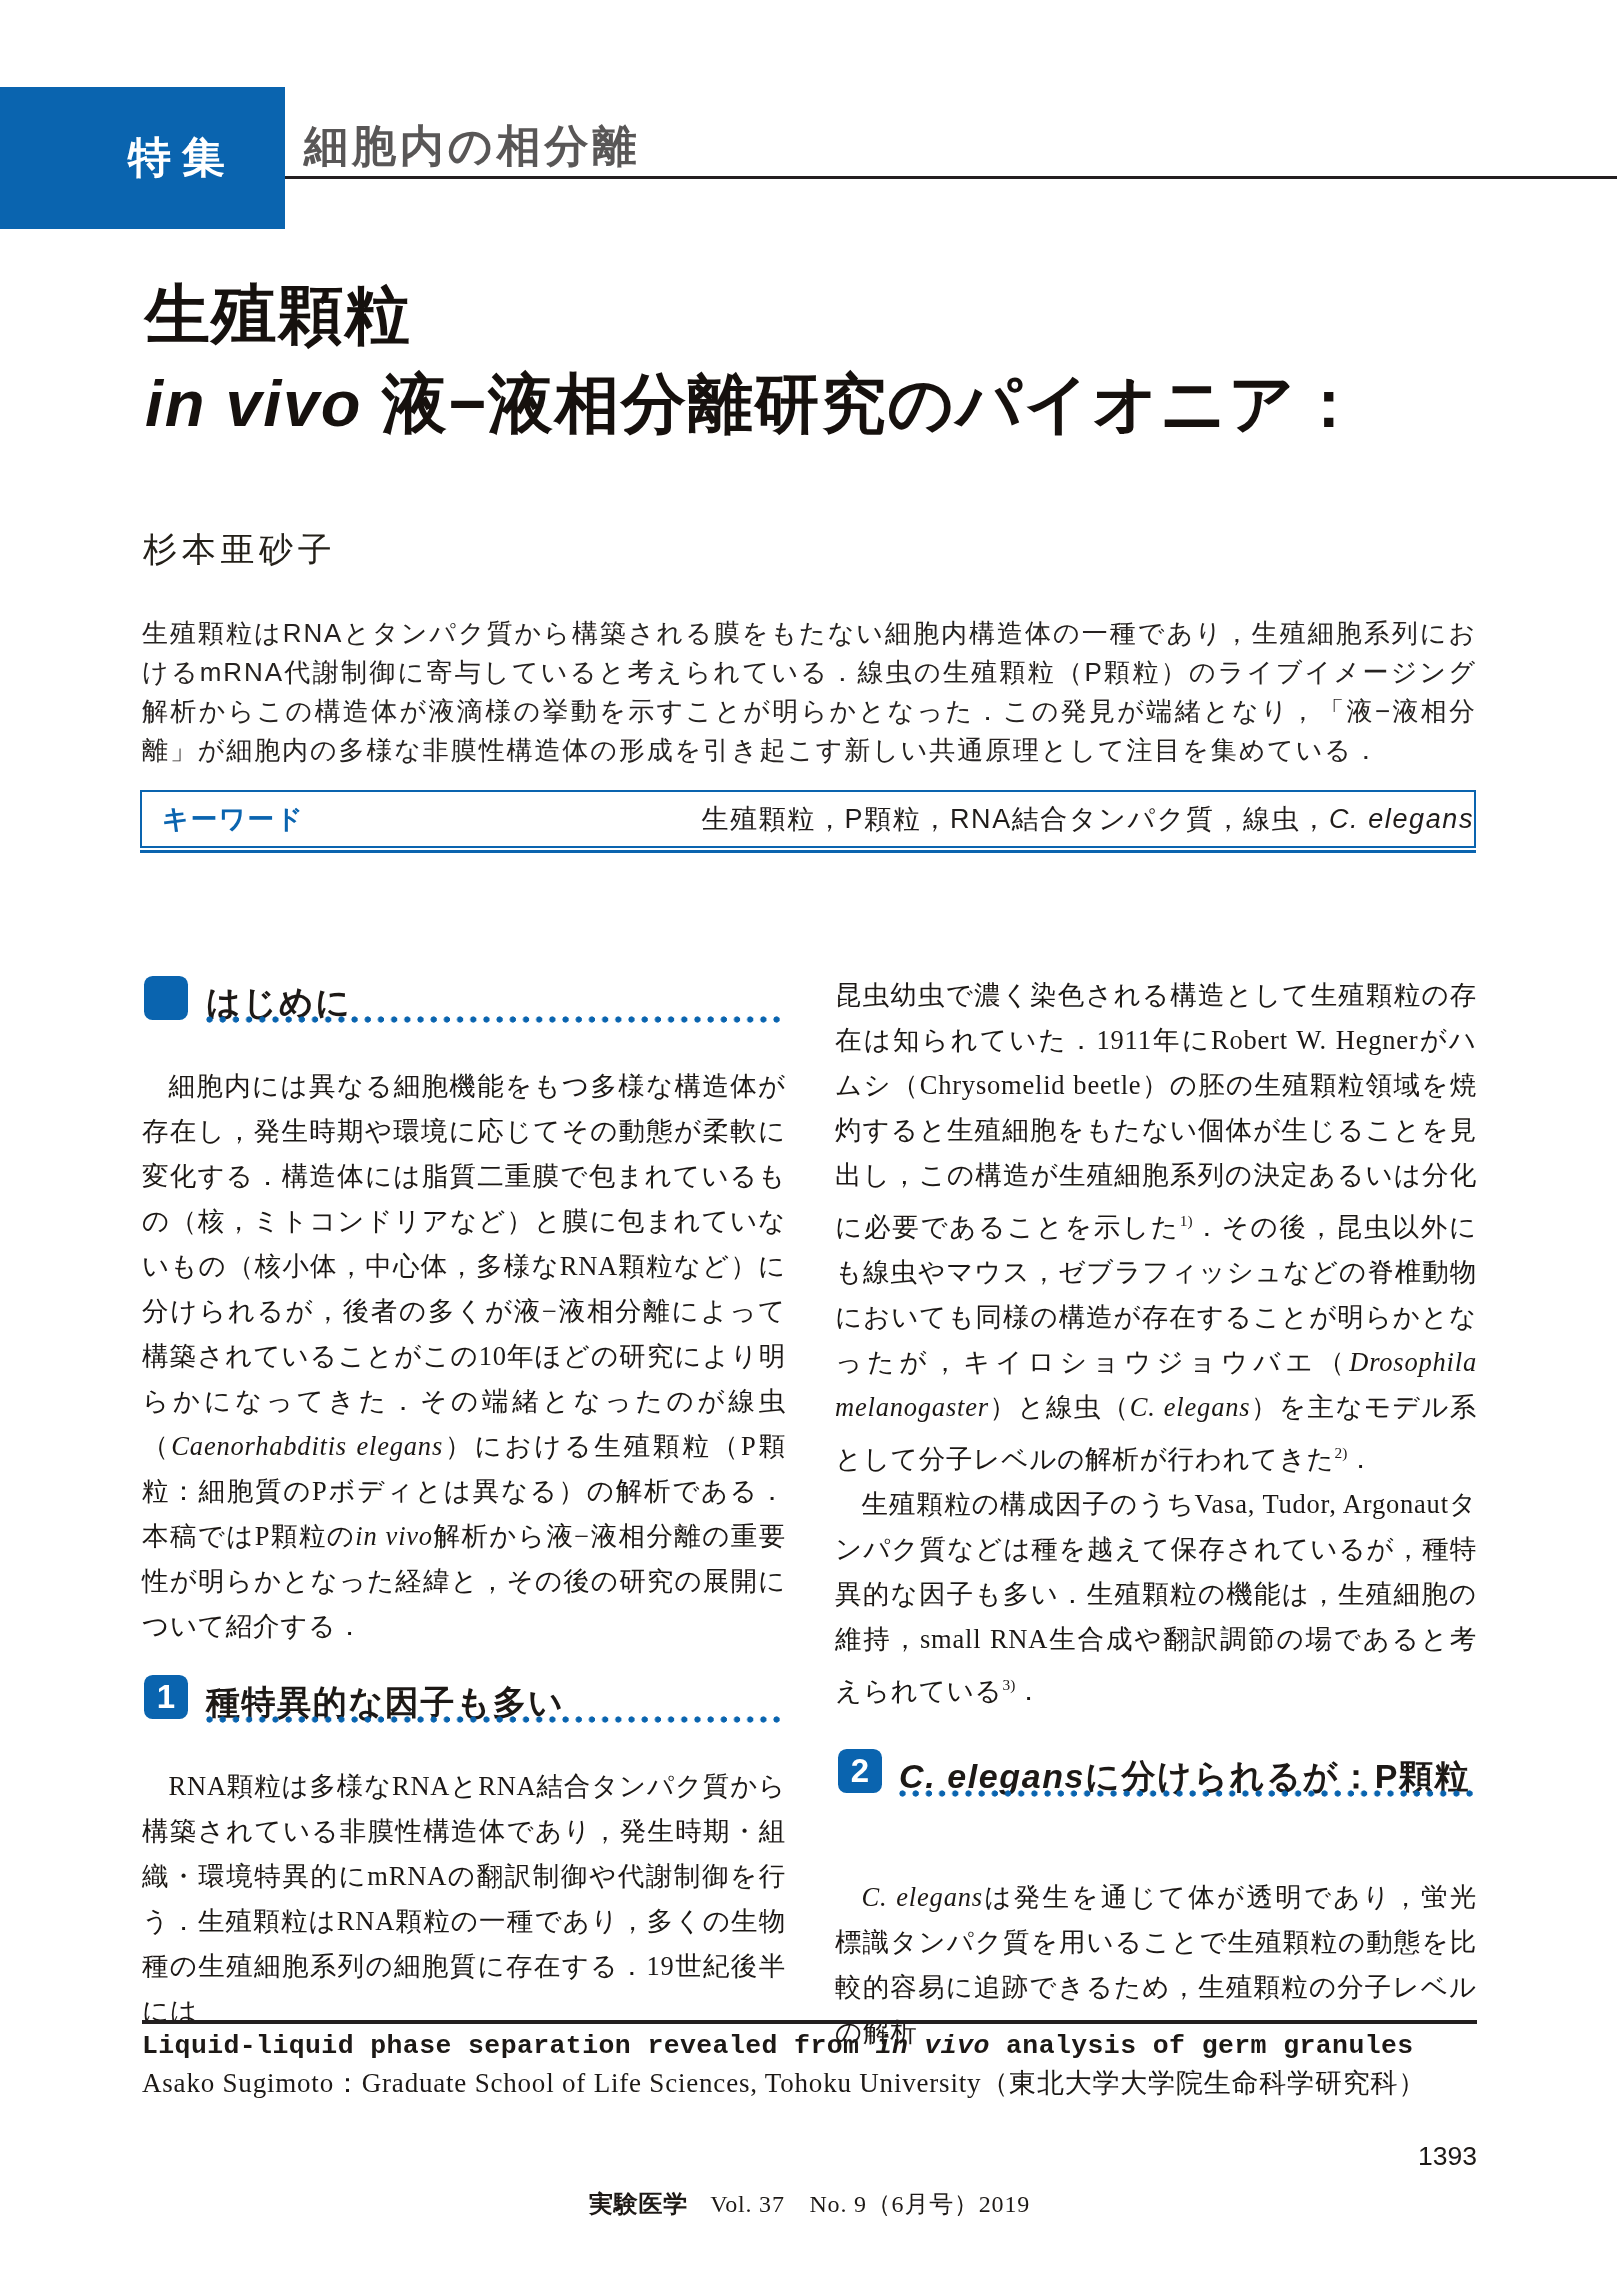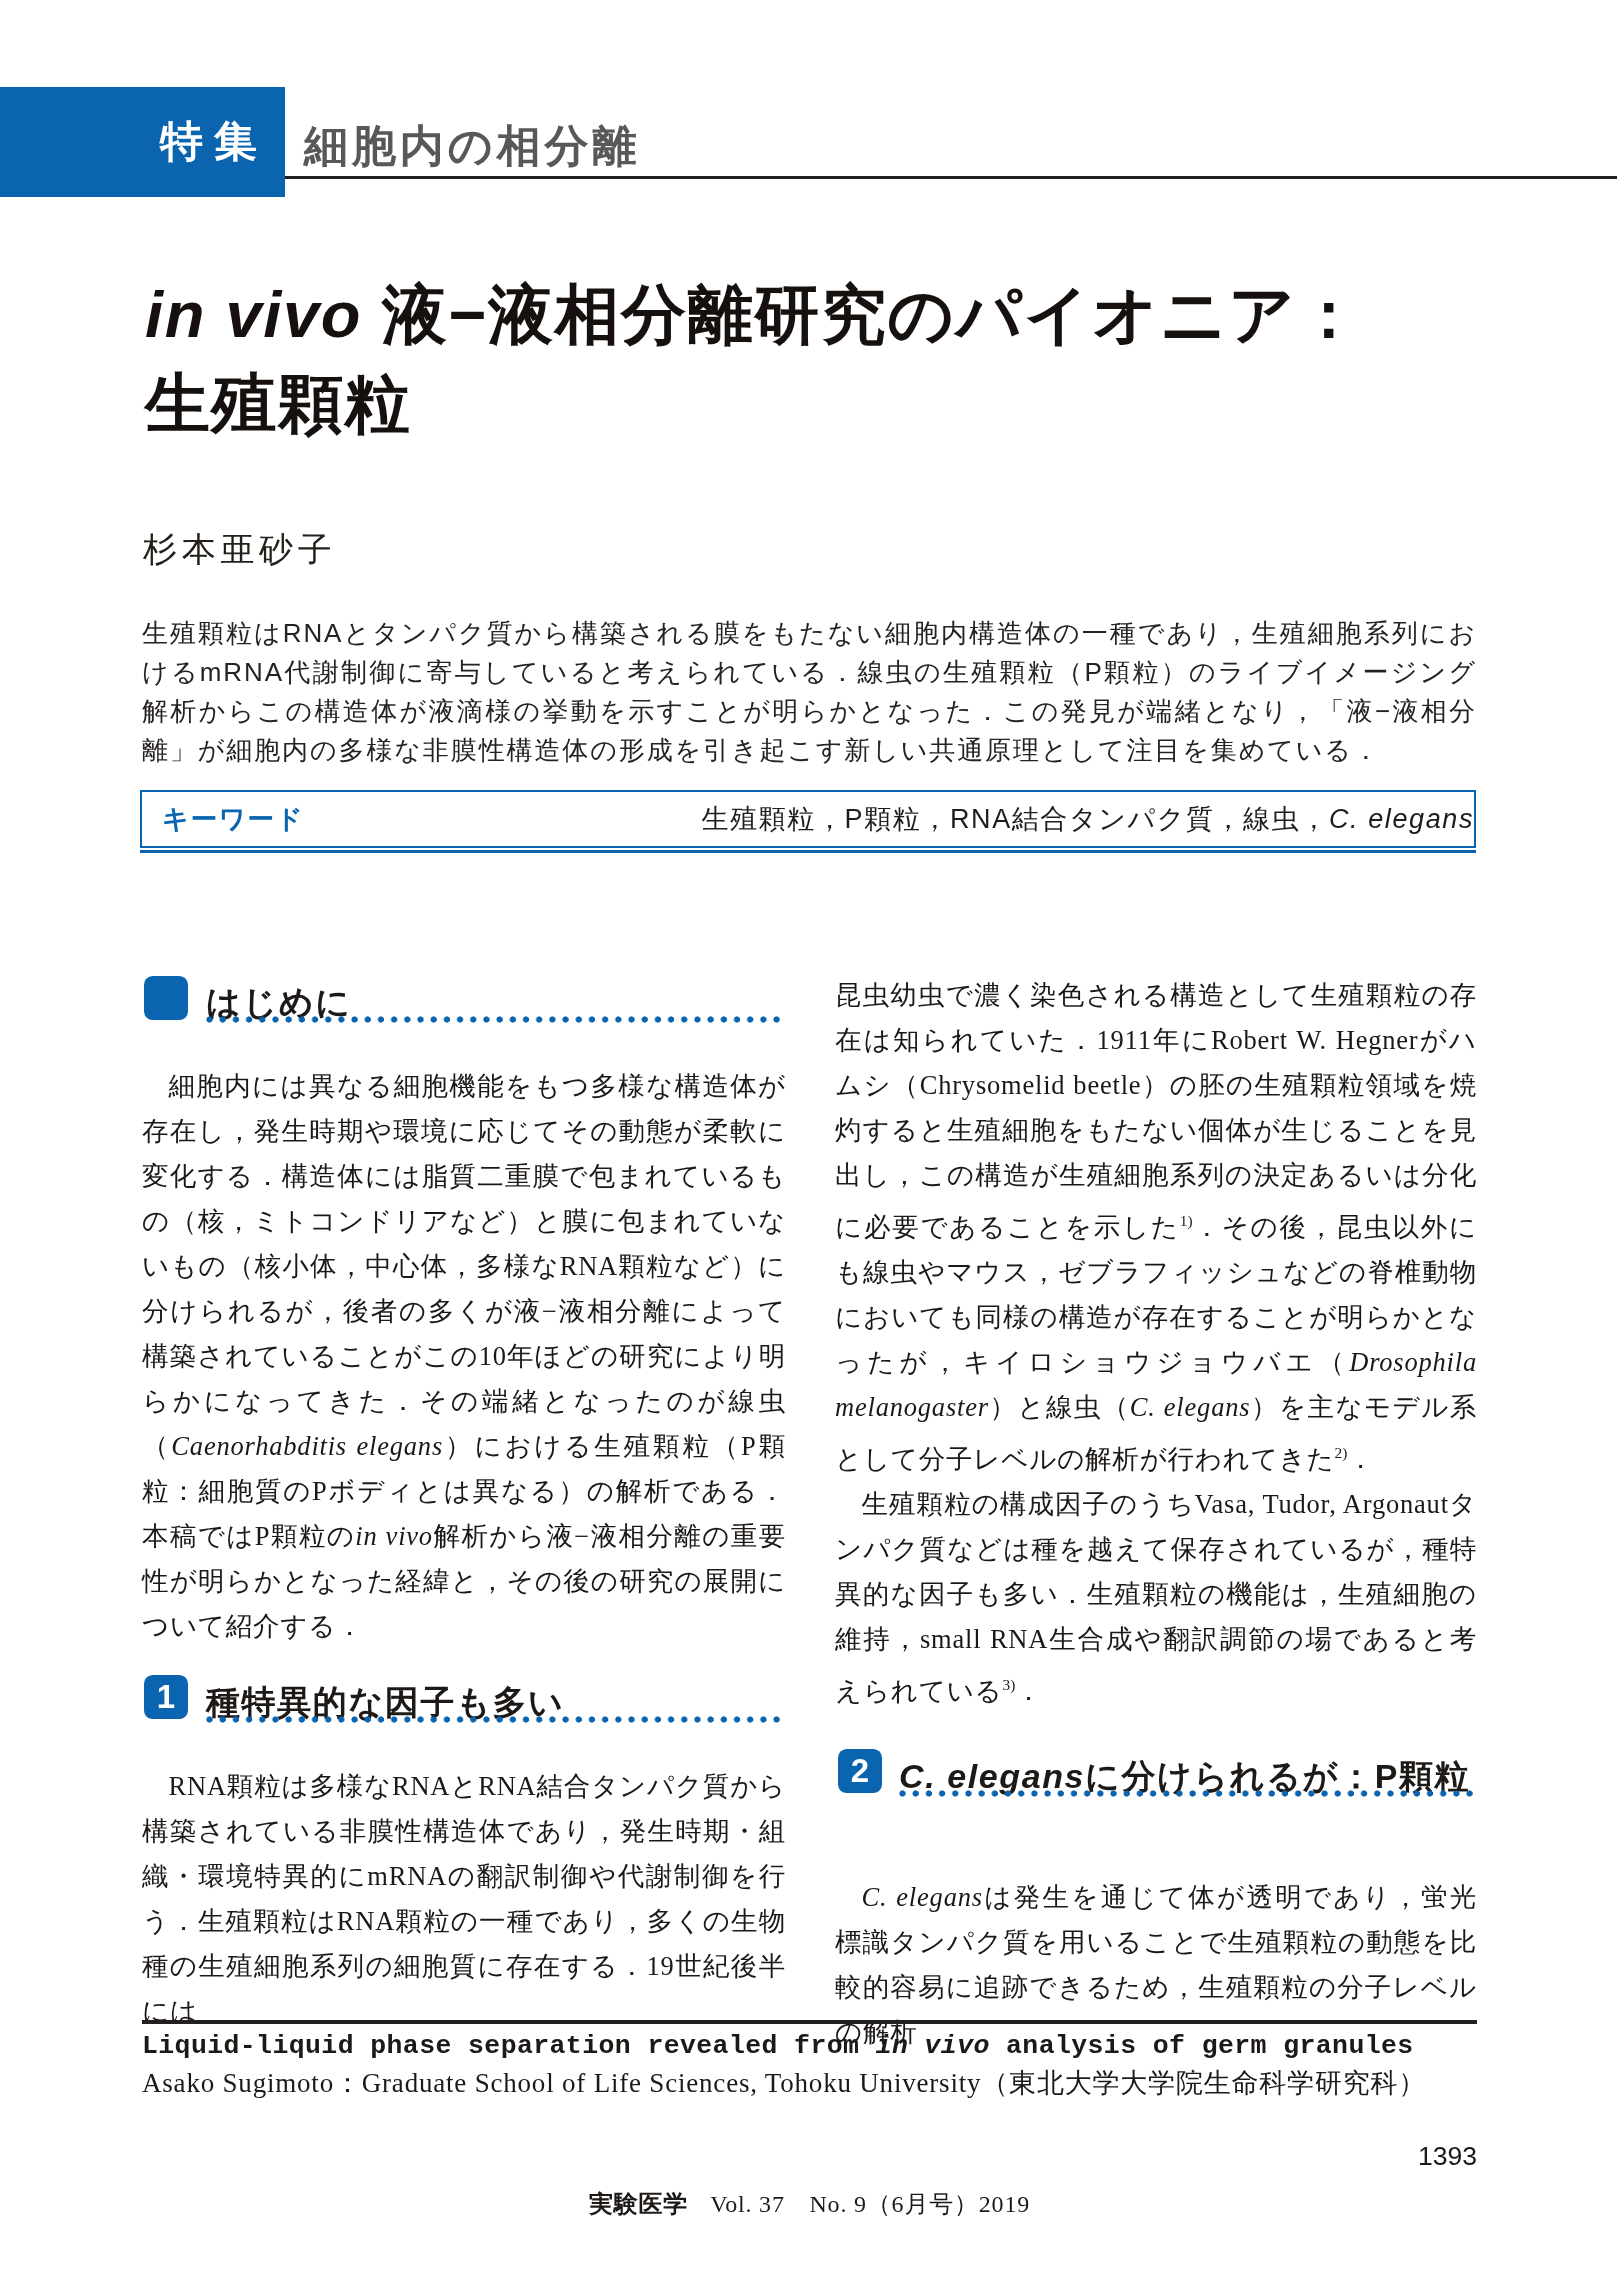--- a/index.html
+++ b/index.html
@@ -8,22 +8,22 @@
     --rule:#231f20;
     --ink:#201c19;
   }
   html,body{margin:0;padding:0;background:#e8e8e8;}
   .page{
     position:relative;width:1618px;height:2284px;background:#ffffff;
     overflow:hidden;font-family:"Liberation Serif","DejaVu Serif",serif;color:var(--ink);
   }
   
   .feature-box{
-    position:absolute;left:0;top:87px;width:285px;height:110px;background:var(--blue);
-    display:flex;align-items:center;justify-content:flex-end;padding-right:28px;box-sizing:border-box;
+    position:absolute;left:0;top:87px;width:285px;height:142px;background:var(--blue);
+    display:flex;align-items:center;justify-content:flex-end;padding-right:60px;box-sizing:border-box;
   }
   .feature-box .label{
     color:#fff;font-family:"Liberation Sans","DejaVu Sans",sans-serif;
     font-weight:bold;font-size:43px;letter-spacing:11px;margin-right:-11px;
   }
   .feature-title{
     position:absolute;left:304px;top:117px;
     font-family:"Liberation Sans","DejaVu Sans",sans-serif;font-weight:bold;
     font-size:44px;color:var(--gray);letter-spacing:3.9px;
   }
@@ -125,22 +125,22 @@
 
 <div class="page">
 
   <div class="feature-box">
     <span class="label">特集</span>
   </div>
   <div class="feature-title">細胞内の相分離</div>
   <div class="header-rule"></div>
 
   <div class="article-title">
+    <div>生殖顆粒</div>
     <div><span class="ital">in vivo</span><span> 液−液相分離研究のパイオニア：</span></div>
-    <div>生殖顆粒</div>
   </div>
 
   <div class="author">杉本亜砂子</div>
 
   <div class="abstract">生殖顆粒はRNAとタンパク質から構築される膜をもたない細胞内構造体の一種であり，生殖細胞系列におけるmRNA代謝制御に寄与していると考えられている．線虫の生殖顆粒（P顆粒）のライブイメージング解析からこの構造体が液滴様の挙動を示すことが明らかとなった．この発見が端緒となり，「液−液相分離」が細胞内の多様な非膜性構造体の形成を引き起こす新しい共通原理として注目を集めている．</div>
 
   <div class="kw-box">
     <span class="kw-label">キーワード</span>
     <span class="kw-items"><span>生殖顆粒，P顆粒，RNA結合タンパク質，線虫，</span><span class="ital">C. elegans</span></span>
   </div>

